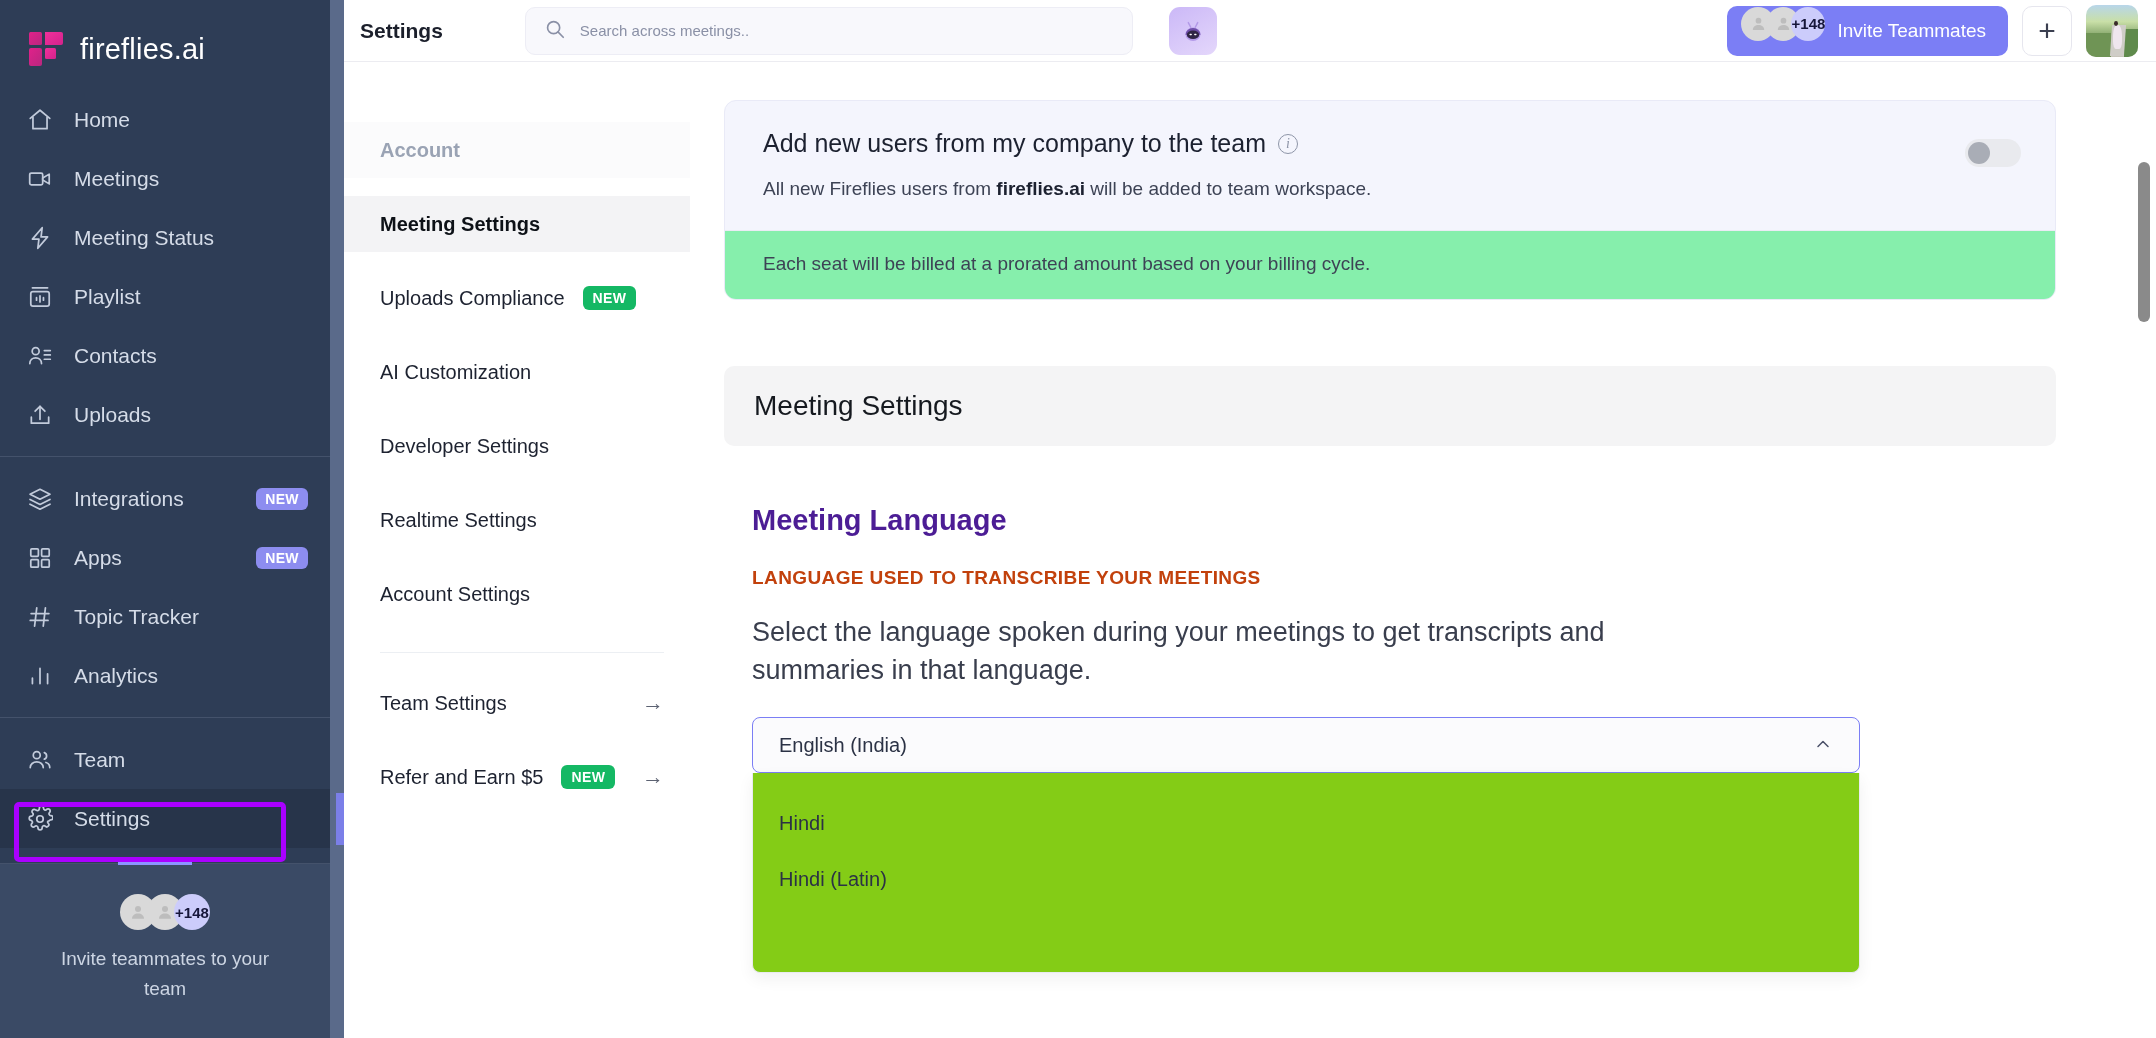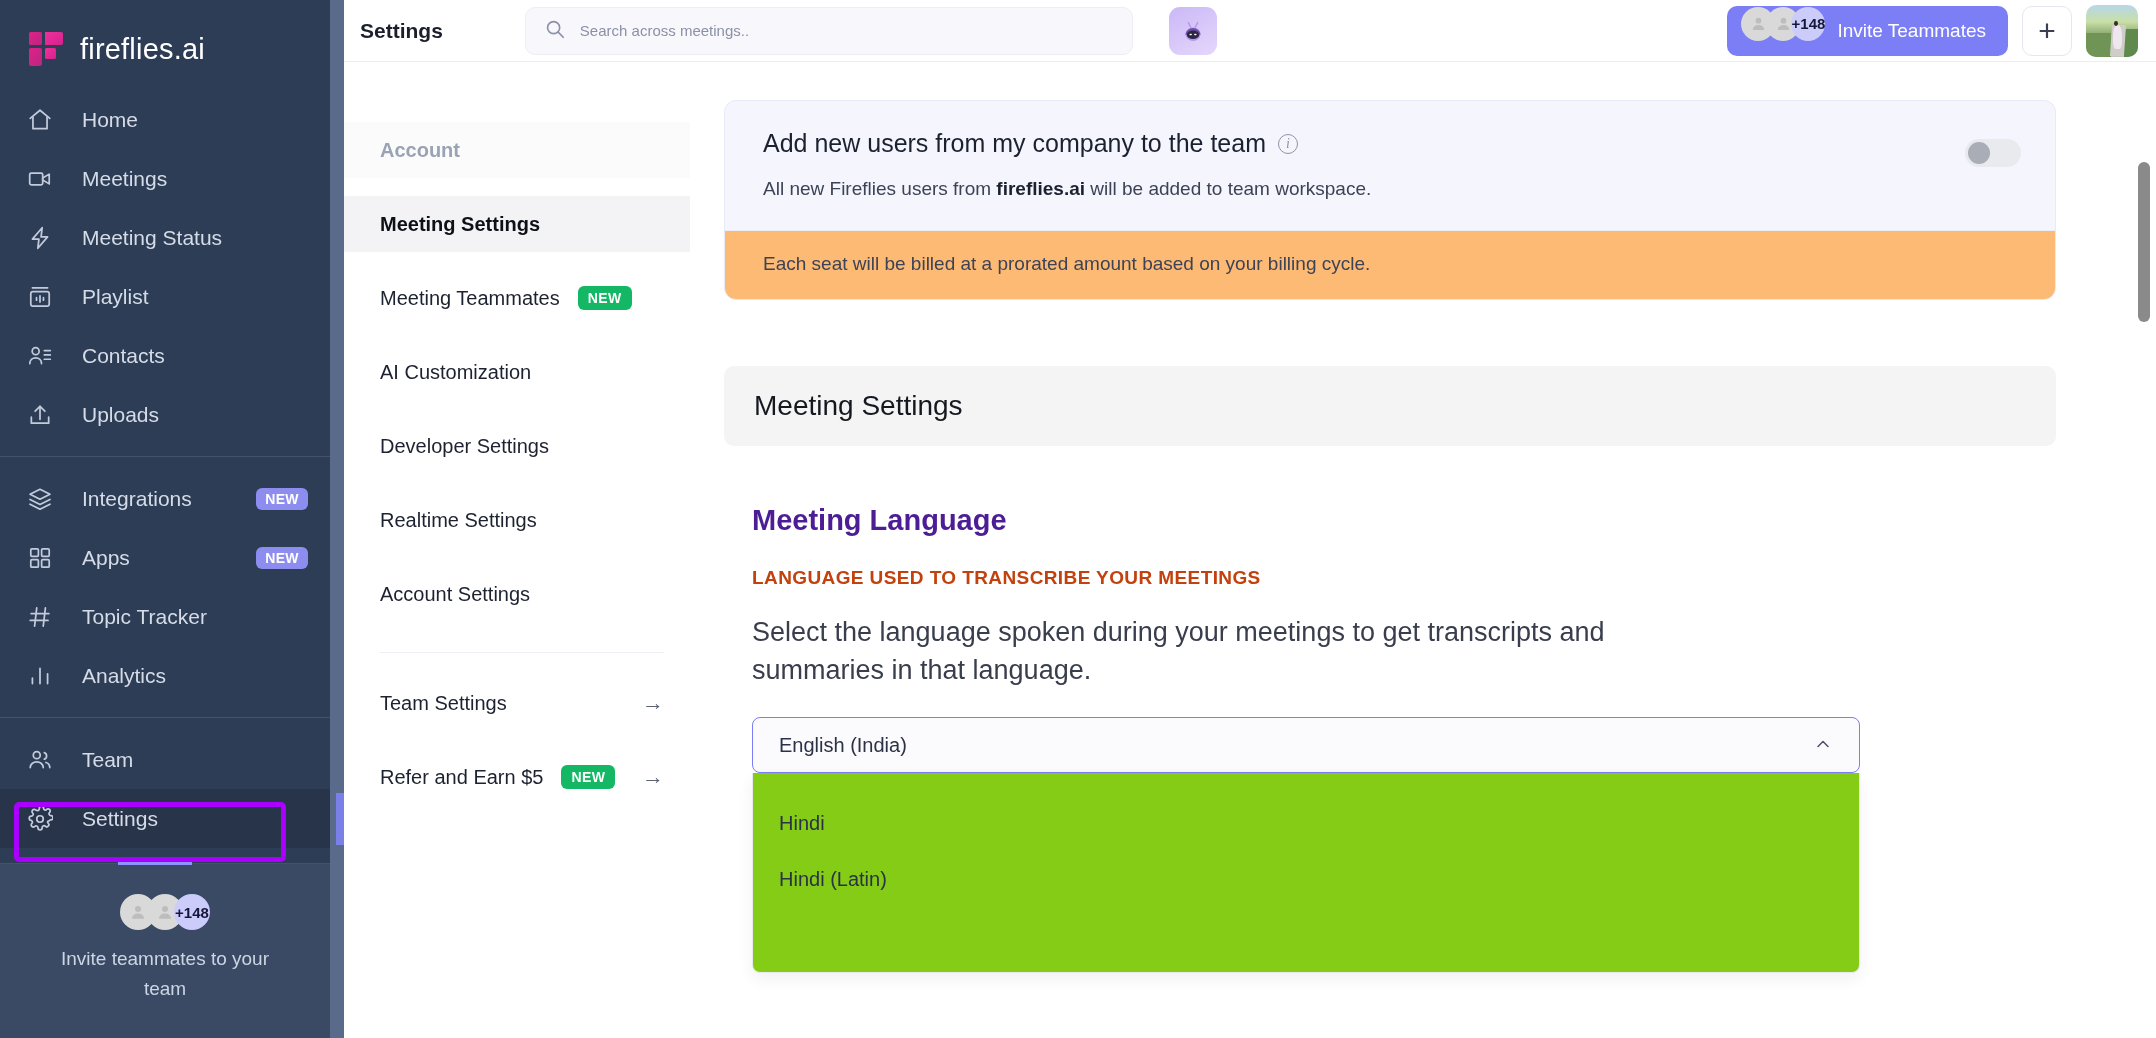--- a/index.html
+++ b/index.html
@@ -21,21 +21,21 @@
   .sidebar-strip {
     position: absolute; left: 330px; top: 0; width: 14px; height: 1038px;
     background: #5a6a8a; z-index: 4;
   }
   .brand { display: flex; align-items: center; gap: 14px; padding: 22px 0 0 26px; height: 76px; }
   .brand-logo { width: 40px; height: 40px; position: relative; flex: 0 0 40px; }
   .brand-name { font-size: 29px; color: #ffffff; letter-spacing: .2px; font-weight: 400; }
 
   .nav-group { padding-top: 14px; }
   .nav-item {
-    display: flex; align-items: center; gap: 28px;
+    display: flex; align-items: center; gap: 20px;
     height: 59px; padding: 0 22px 0 26px; cursor: pointer; position: relative;
   }
   .nav-item .ico { width: 28px; height: 28px; flex: 0 0 28px; display: flex; align-items: center; justify-content: center; color: #c2cbdb; }
   .nav-item .lbl { font-size: 21px; color: #d5dce8; white-space: nowrap; }
   .nav-item.active { background: #27344a; }
   .nav-item.active::after {
     content: ""; position: absolute; right: -14px; top: 4px; width: 8px; height: 52px;
     background: #7b7fe8;
   }
   .nav-badge {
@@ -147,21 +147,21 @@
     font-size: 14px; color: #8e95a8; font-style: italic; font-family: "Liberation Serif", serif;
   }
   .ct-sub { font-size: 19px; color: #3d4355; margin-top: 20px; }
   .ct-sub b { font-weight: 700; color: #1c2130; }
   .toggle {
     width: 56px; height: 28px; border-radius: 16px; background: #e9eaee;
     position: relative; cursor: pointer; flex: 0 0 56px; margin-top: 10px;
   }
   .toggle .knob { position: absolute; left: 3px; top: 3px; width: 22px; height: 22px; border-radius: 50%; background: #a9adb6; }
   .card-team-bottom {
-    background: #fdba74; border-top: 1px solid #ebecf4; padding: 22px 38px 24px 38px;
+    background: #86efac; border-top: 1px solid #ebecf4; padding: 22px 38px 24px 38px;
     font-size: 19px; color: #3d4355;
   }
 
   .section-head {
     background: #f4f4f5; border-radius: 10px; padding: 24px 30px; margin-bottom: 58px;
   }
   .section-head-title { font-size: 28px; color: #15191f; font-weight: 500; }
 
   .block { padding-left: 28px; }
   .block-title { font-size: 29px; color: #4c1d95; font-weight: 700; margin-bottom: 30px; margin-top: 29px; }
@@ -434,21 +434,21 @@
       <nav class="subnav">
         <div class="subnav-item section">Account</div>
         <div class="subnav-gap"></div>
 
         <div class="subnav-item active">
           <span>Meeting Settings</span>
         </div>
         <div class="subnav-gap"></div>
 
         <div class="subnav-item">
-          <span>Meeting Teammates</span>
+          <span>Uploads Compliance</span>
           <span class="subnav-badge">NEW</span>
         </div>
         <div class="subnav-gap"></div>
 
         <div class="subnav-item">
           <span>AI Customization</span>
         </div>
         <div class="subnav-gap"></div>
 
         <div class="subnav-item">

